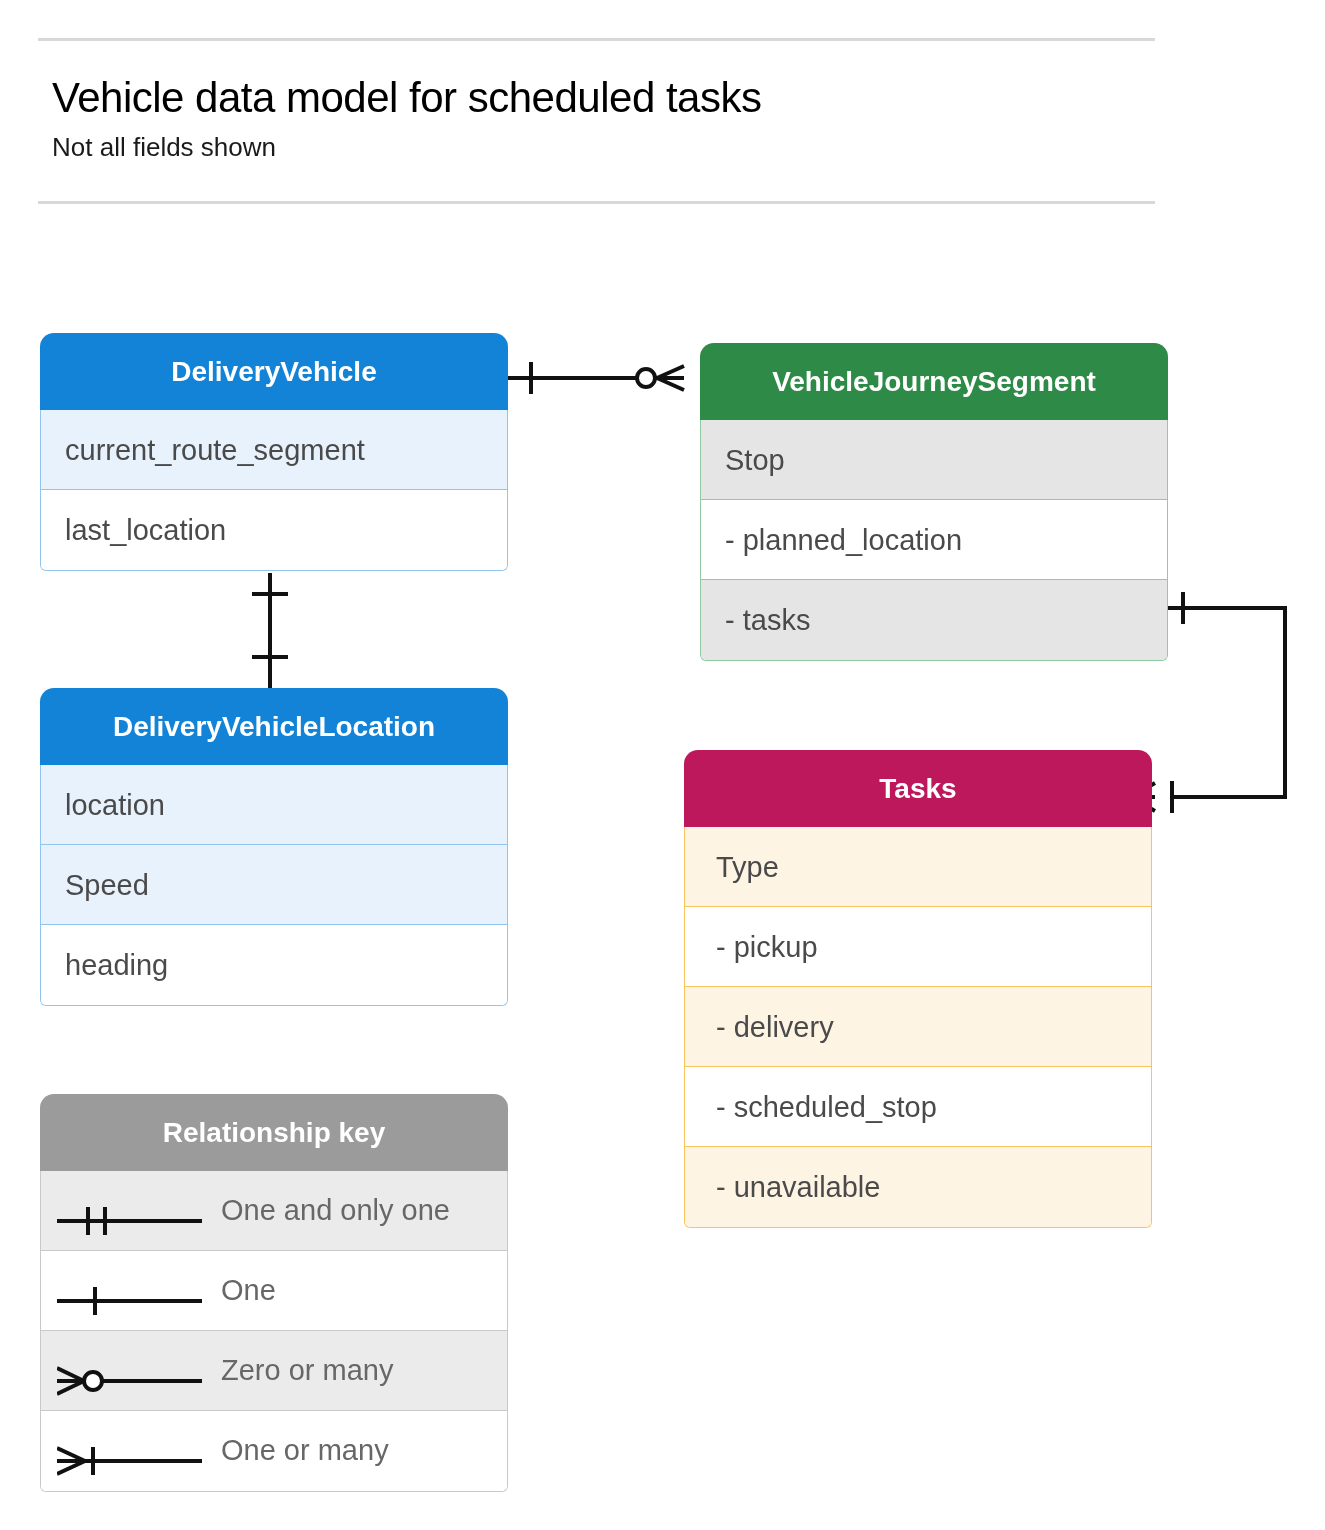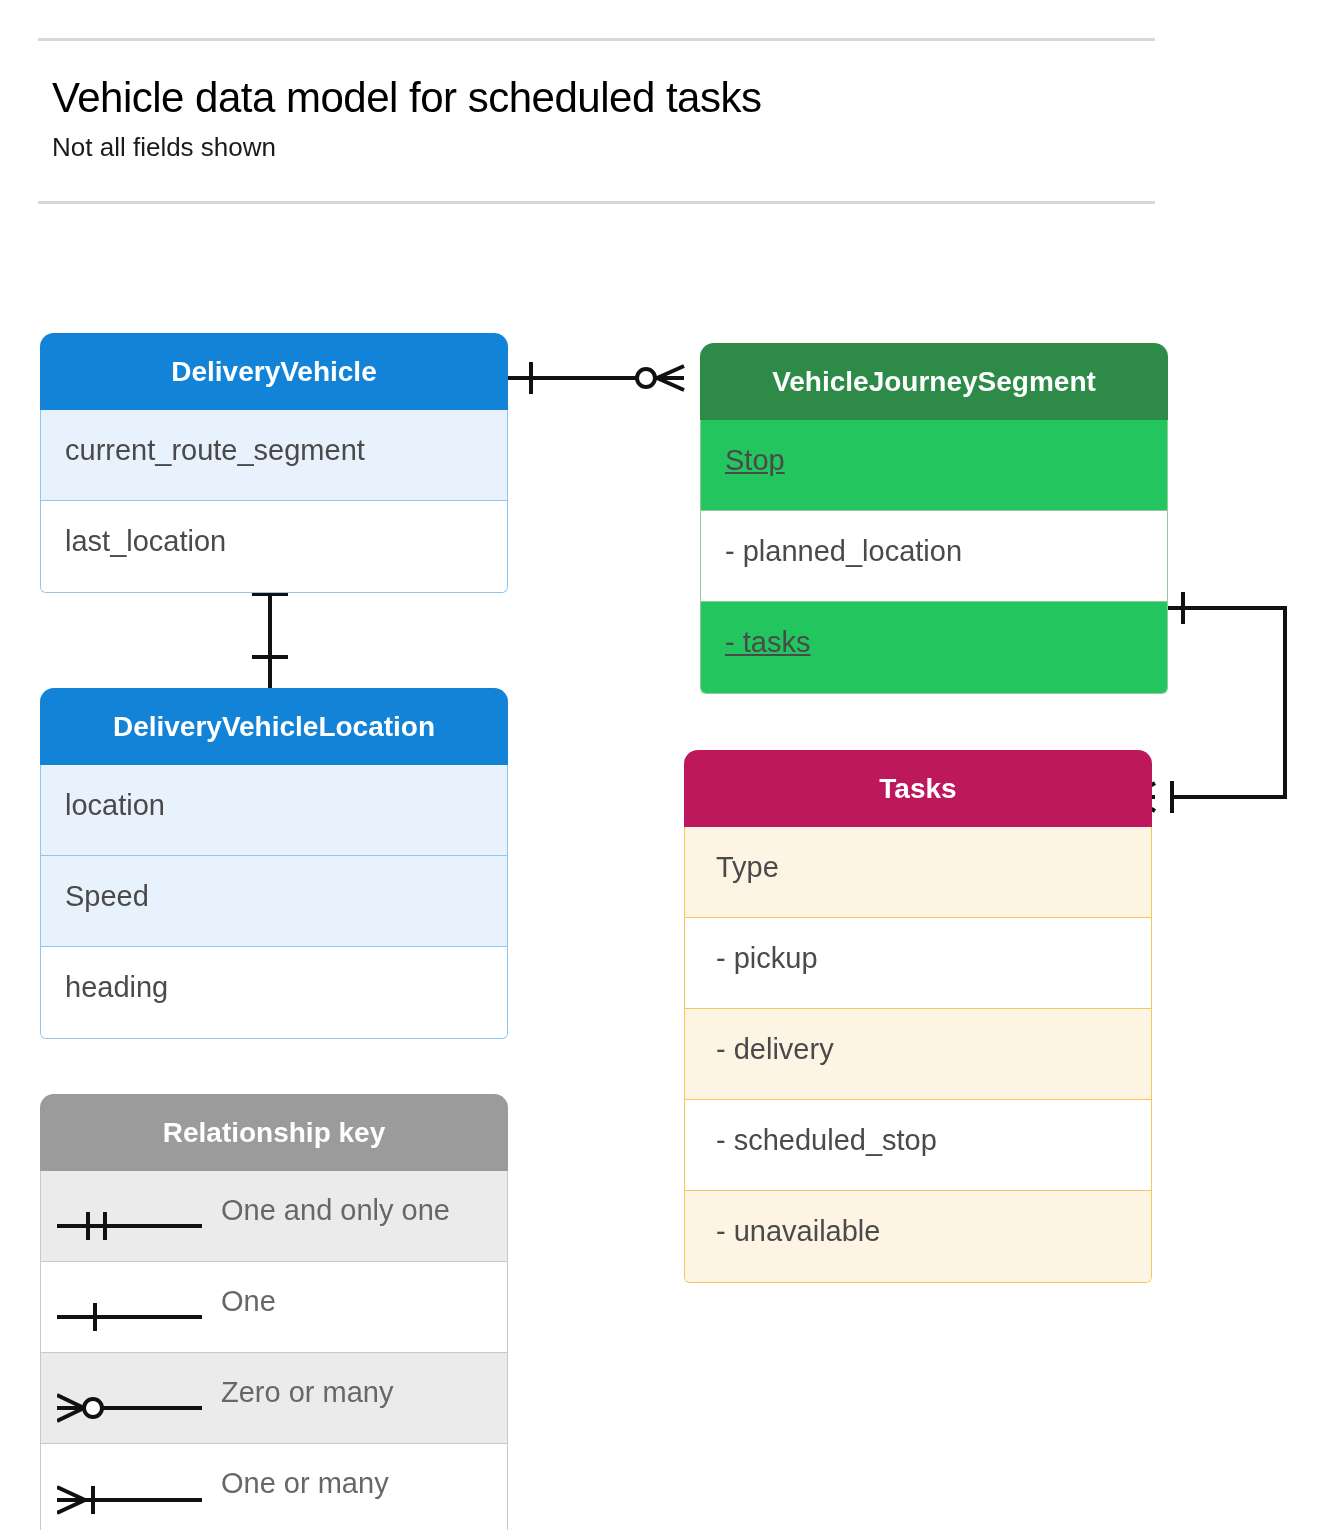--- a/index.html
+++ b/index.html
@@ -66,21 +66,21 @@
     font-size: 28px;
     font-weight: bold;
     color: #ffffff;
     border-top-left-radius: 14px;
     border-top-right-radius: 14px;
     white-space: nowrap;
     overflow: hidden;
   }
   .entity-row {
     box-sizing: border-box;
-    height: 91px;
+    height: 80px;
     line-height: 80px;
     font-size: 29px;
     color: #4a4a4a;
     padding-left: 24px;
     white-space: nowrap;
     overflow: hidden;
   }
   .entity-rows {
     box-sizing: border-box;
     border-bottom-left-radius: 6px;
@@ -92,21 +92,21 @@
   .theme-blue .entity-header { background: #1283d6; }
   .theme-blue .entity-rows   { border: 1px solid #8fc5ef; border-top: none; }
   .theme-blue .entity-row    { border-bottom: 1px solid #8fc5ef; background: #ffffff; }
   .theme-blue .entity-row.alt{ background: #e8f2fd; }
   .theme-blue .entity-row:last-child { border-bottom: none; }
 
   
   .theme-green .entity-header { background: #2d8a47; }
   .theme-green .entity-rows   { border: 1px solid #8fcb9e; border-top: none; }
   .theme-green .entity-row    { border-bottom: 1px solid #8fcb9e; background: #ffffff; }
-  .theme-green .entity-row.alt{ background: #22c55e; text-decoration: underline; }
+  .theme-green .entity-row.alt{ background: #e5e5e5; }
   .theme-green .entity-row:last-child { border-bottom: none; }
 
   
   .theme-orange .entity-header { background: #be185d; }
   .theme-orange .entity-rows   { border: 1px solid #f8c45e; border-top: none; }
   .theme-orange .entity-row    { border-bottom: 1px solid #f8c45e; background: #ffffff; padding-left: 31px; }
   .theme-orange .entity-row.alt{ background: #fdf4e4; }
   .theme-orange .entity-row:last-child { border-bottom: none; }
 
   

